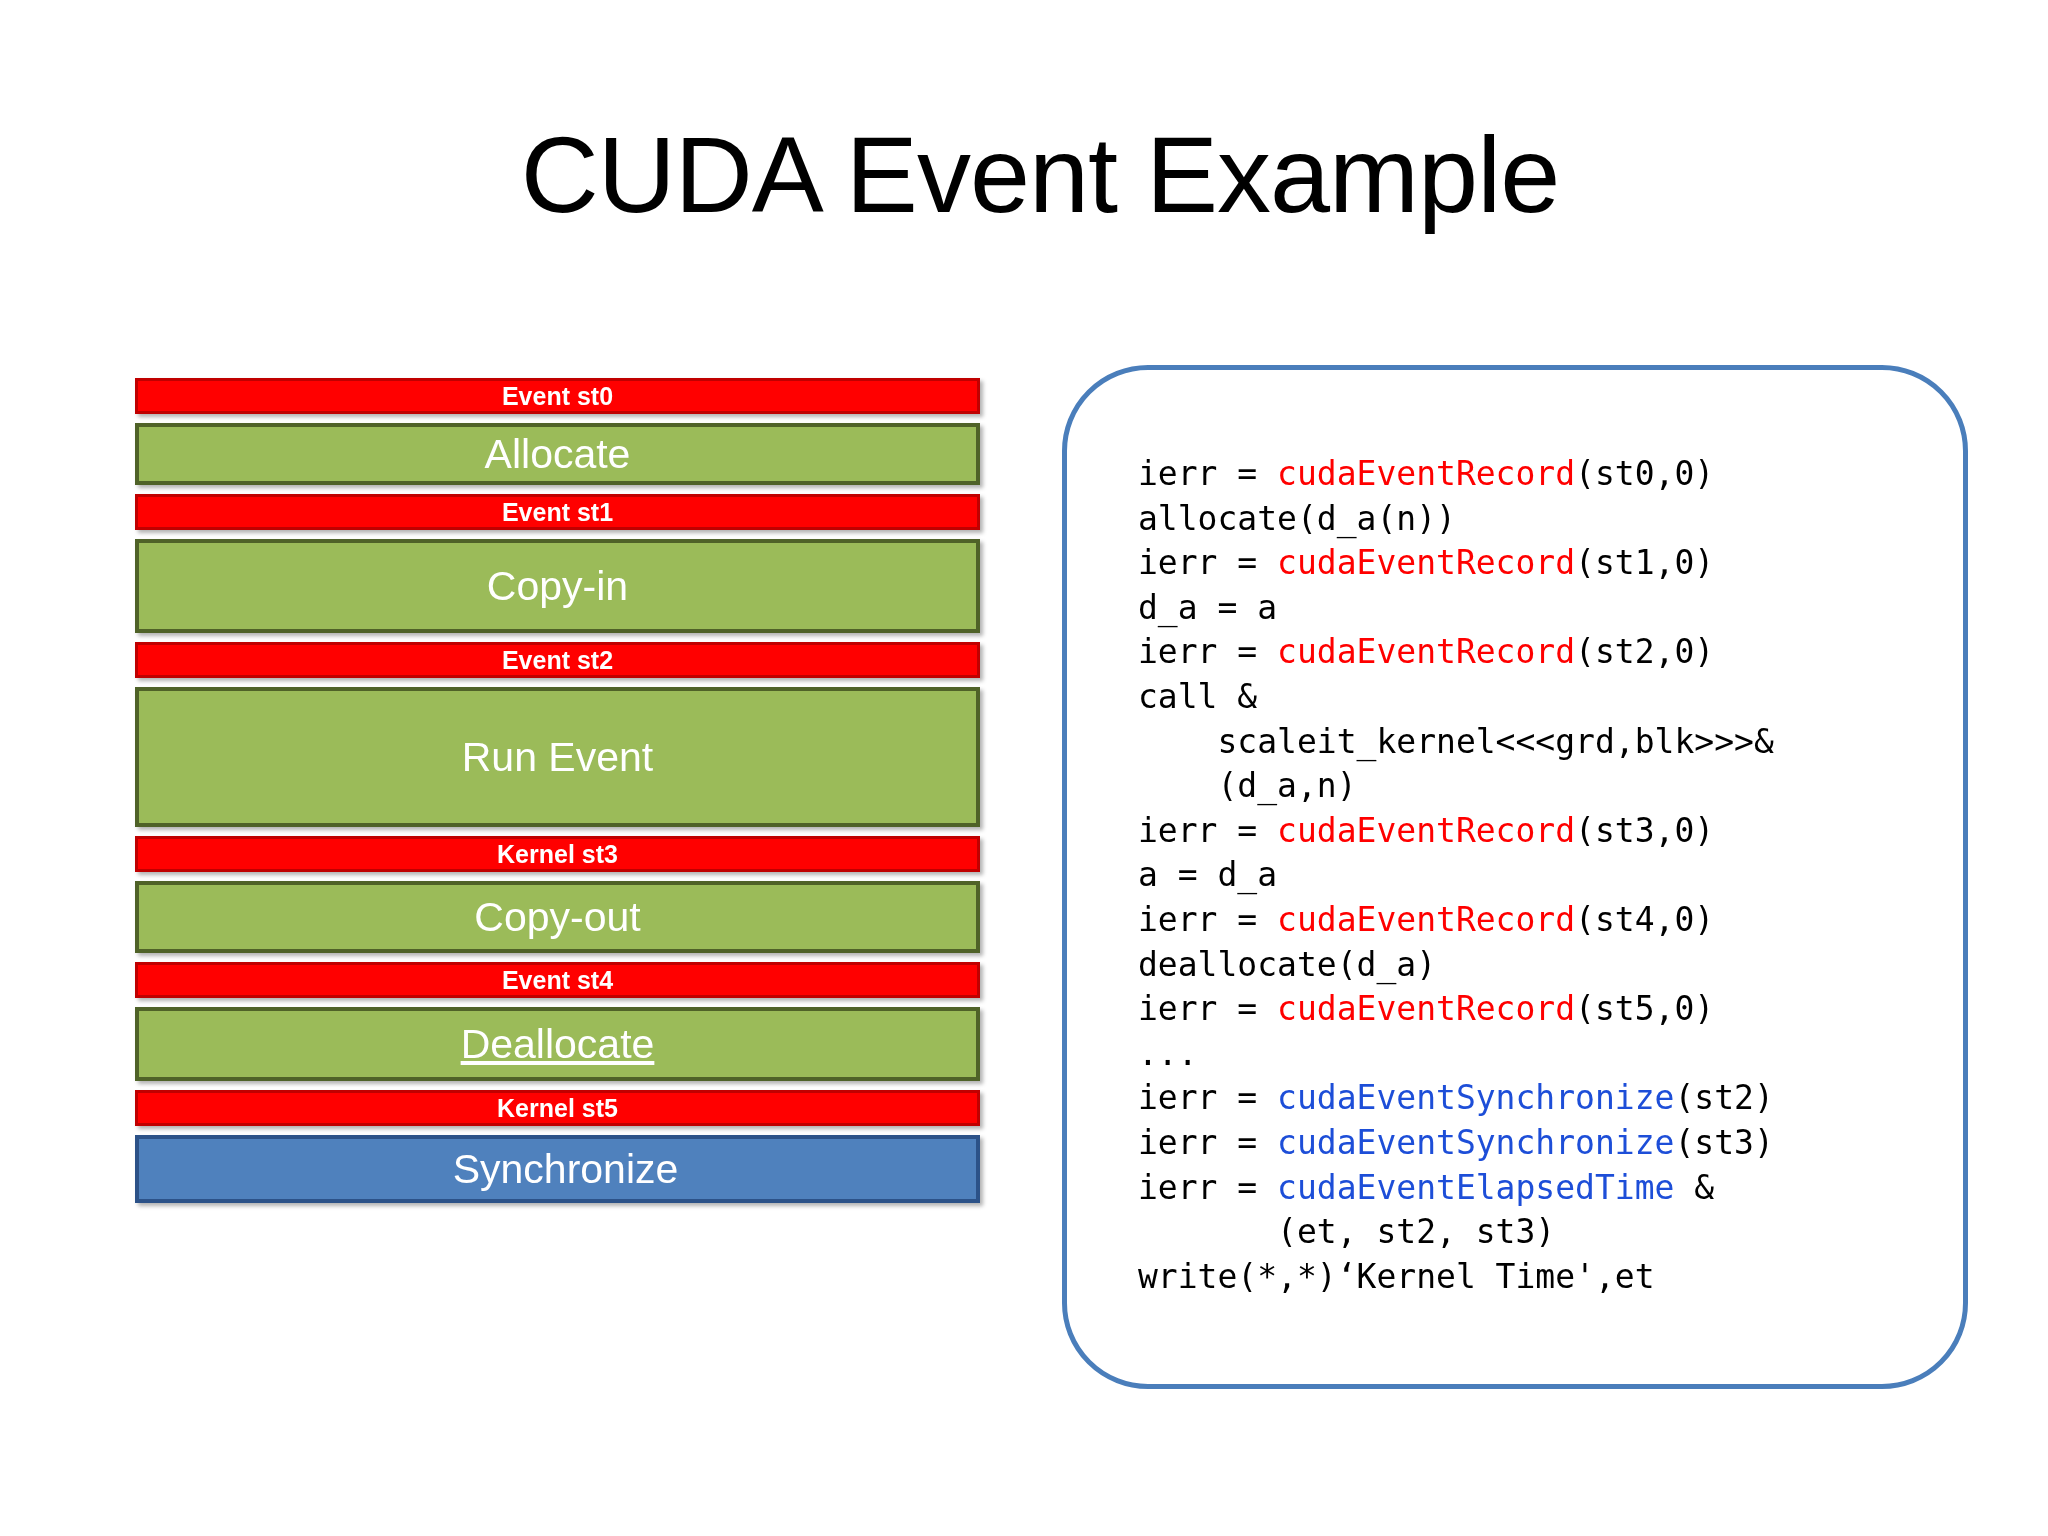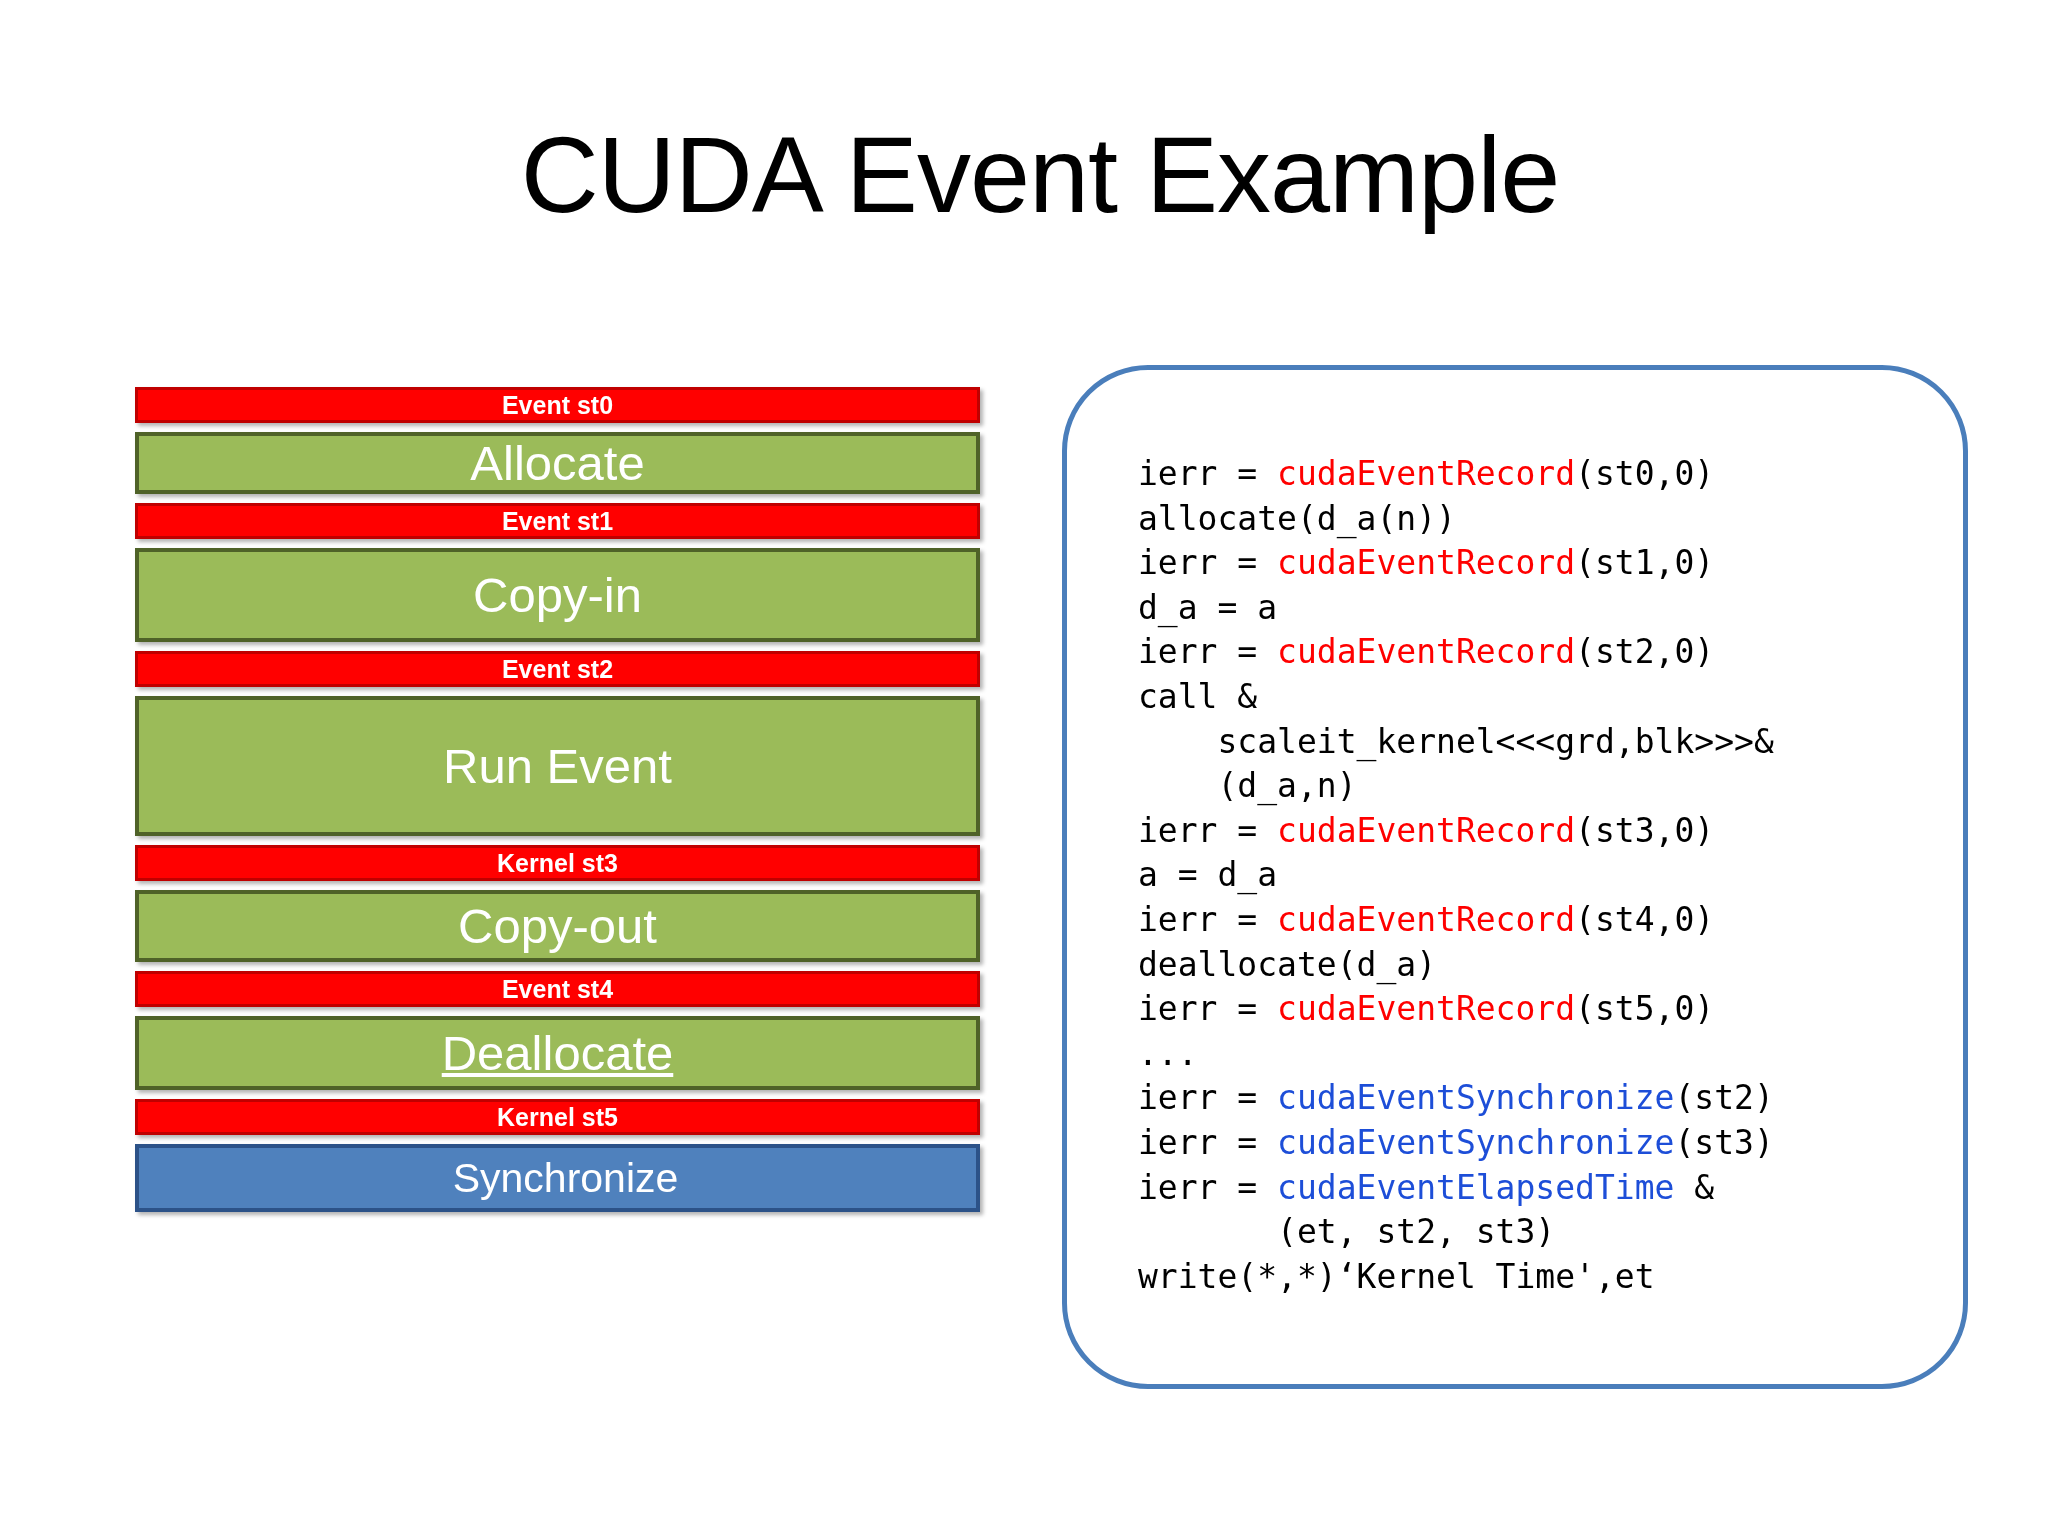--- a/index.html
+++ b/index.html
@@ -15,21 +15,21 @@
     position:absolute;left:16px;top:118px;width:2048px;
     text-align:center;
     font-family:"Liberation Sans", sans-serif;
     font-size:108px;line-height:1.05;
     font-weight:400;color:#000000;
     letter-spacing:-1px;
   }
 
   
   .flow{
-    position:absolute;left:135px;top:378px;width:845px;margin-top:9px;
+    position:absolute;left:135px;top:378px;width:845px;
   }
   .bar{
     box-sizing:border-box;
     width:845px;
     display:flex;align-items:center;justify-content:center;
     color:#ffffff;
     text-align:center;
     box-shadow:3px 3px 4px rgba(0,0,0,0.30);
     margin-bottom:9px;
   }
@@ -38,21 +38,21 @@
   .bar.event{
     height:36px;
     background:#FF0000;
     border:3px solid #C00000;
     font-size:25px;font-weight:bold;
     letter-spacing:0px;
   }
   .bar.stage{
     background:#9BBB59;
     border:4px solid #4F6228;
-    font-size:49px;font-weight:400;align-items:center;
+    font-size:41px;font-weight:400;align-items:center;
   }
   .bar.sync{
     background:#4F81BD;
     border:4px solid #2C5288;
     font-size:41px;font-weight:400;padding-left:16px;
   }
   .h-allocate{height:62px;}
   .h-copyin{height:94px;}
   .h-kernel{height:140px;}
   .h-copyout{height:72px;}

